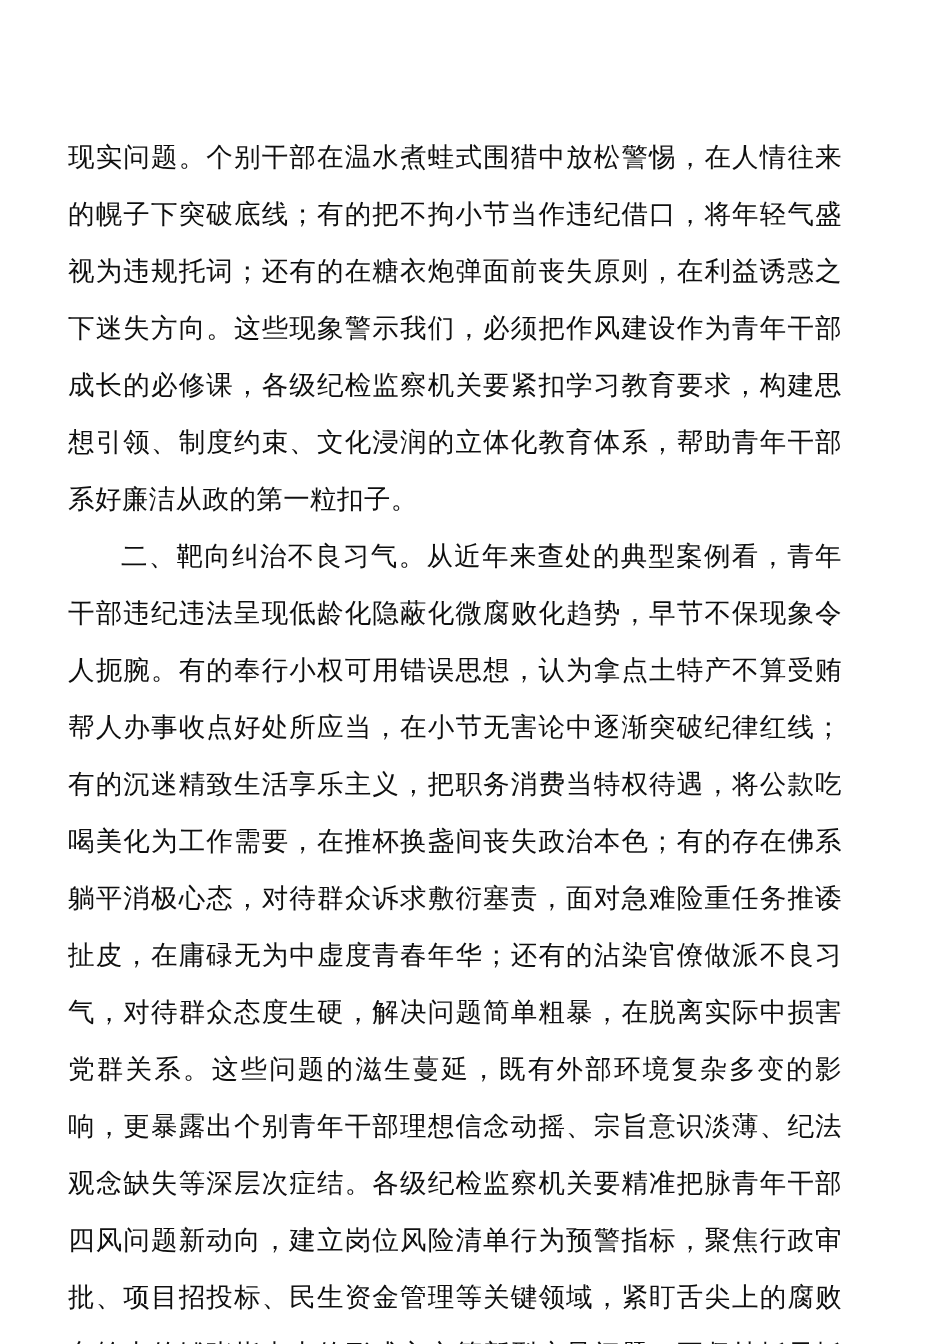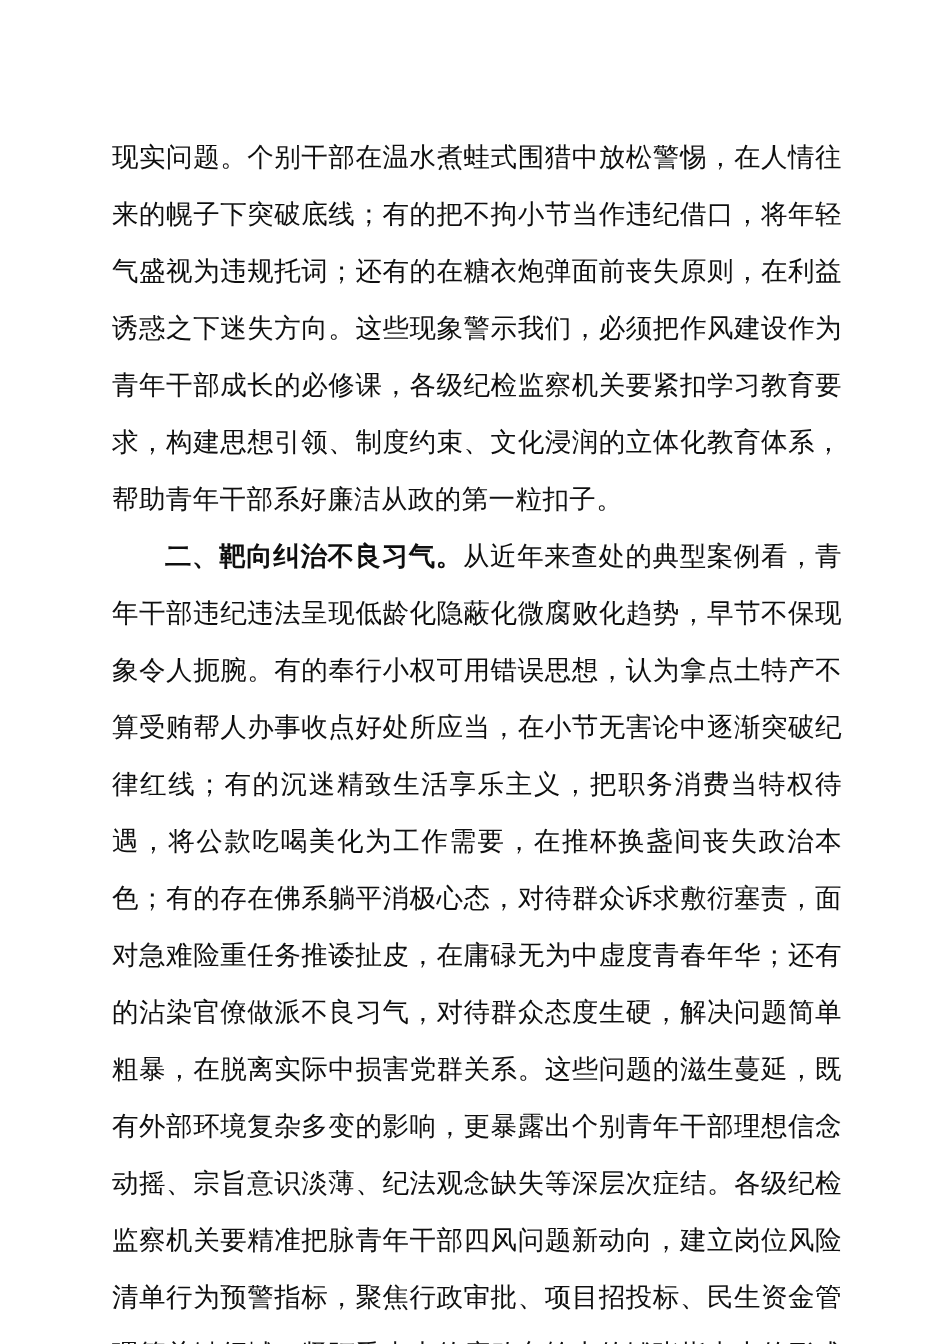--- a/index.html
+++ b/index.html
@@ -11,39 +11,39 @@
     width: 950px;
     height: 1344px;
     font-family: "DejaVu Serif", "Liberation Serif", serif;
     color: #0f0f0f;
     overflow: hidden;
   }
   .page {
     box-sizing: border-box;
     width: 950px;
     height: 1344px;
-    padding: 128px 108px 40px 112px;
+    padding: 128px 108px 40px 68px;
     background: #ffffff;
   }
   .doc-body {
     font-size: 26.5px;
     line-height: 57px;
     text-align: justify;
     text-justify: inter-ideograph;
     letter-spacing: 0.4px;
   }
   .para {
     margin: 0;
     text-indent: 0;
   }
   .para.indent {
     text-indent: 2em;
   }
   .heading-run {
-    font-weight: bold;
+    font-weight: normal;
   }
 </style>
 </head>
 <body>
 
 <div class="page">
   <div class="doc-body">
 
     <p class="para">
       <span>现实问题。个别干部在温水煮蛙式围猎中放松警惕，在人情往来的幌子下突破底线；有的把不拘小节当作违纪借口，将年轻气盛视为违规托词；还有的在糖衣炮弹面前丧失原则，在利益诱惑之下迷失方向。这些现象警示我们，必须把作风建设作为青年干部成长的必修课，各级纪检监察机关要紧扣学习教育要求，构建思想引领、制度约束、文化浸润的立体化教育体系，帮助青年干部系好廉洁从政的第一粒扣子。</span>

